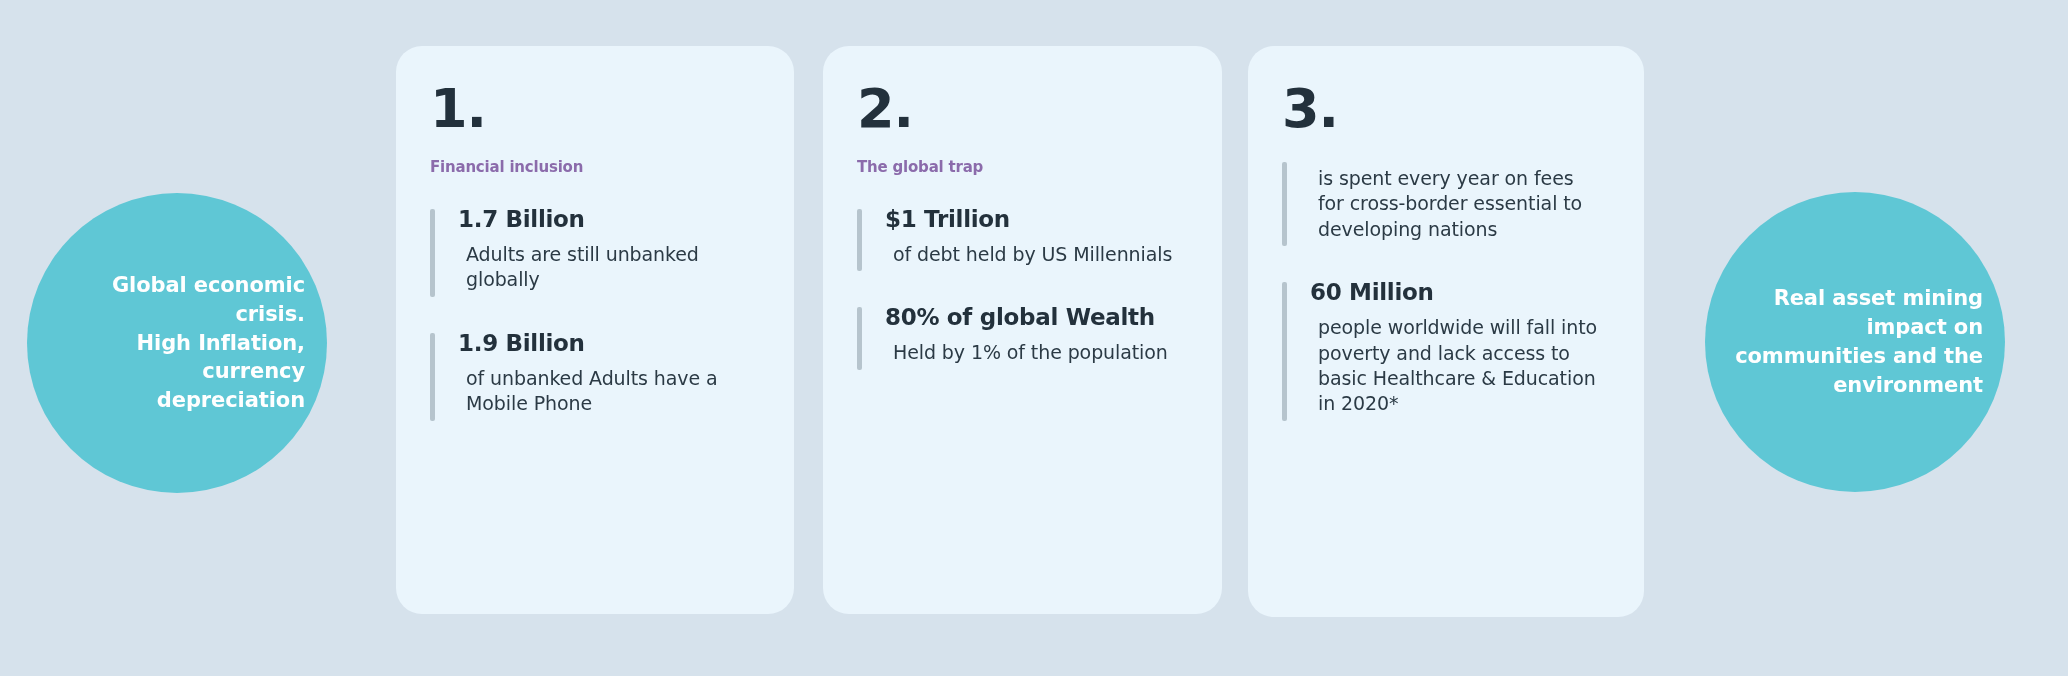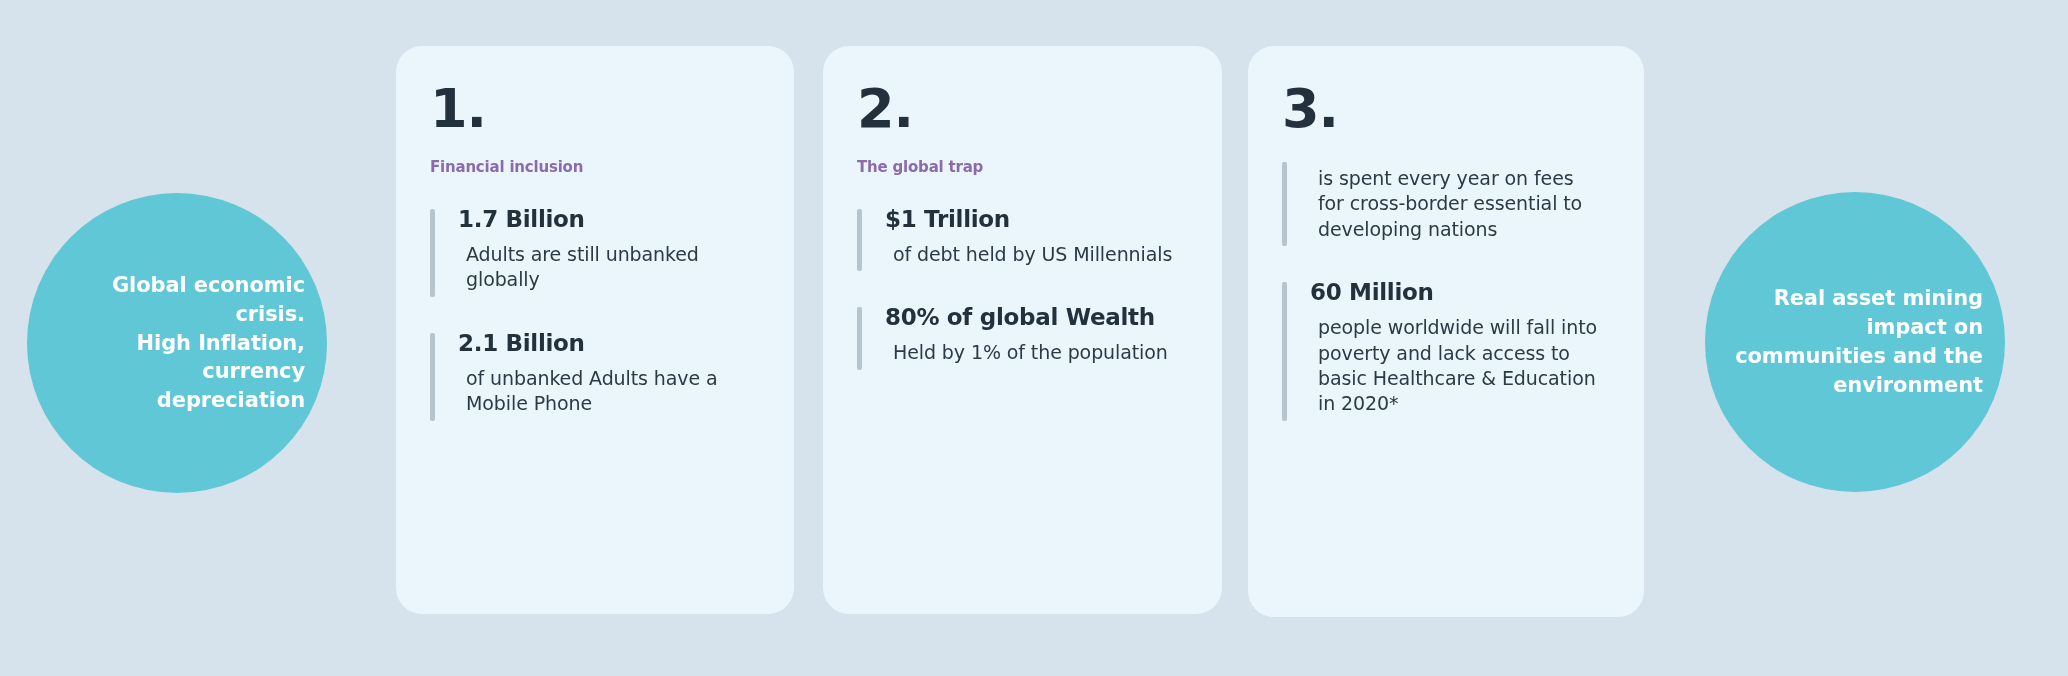--- a/index.html
+++ b/index.html
@@ -125,21 +125,21 @@
     <div class="card-number">1.</div>
     <div class="card-title">Financial inclusion</div>
     <div class="stats">
       <div class="stat">
         <span class="stat-bar"></span>
         <div class="stat-value">1.7 Billion</div>
         <div class="stat-desc">Adults are still unbanked globally</div>
       </div>
       <div class="stat">
         <span class="stat-bar"></span>
-        <div class="stat-value">2.1 Billion</div>
+        <div class="stat-value">1.9 Billion</div>
         <div class="stat-desc">of unbanked Adults have a Mobile Phone</div>
       </div>
     </div>
   </div>
 
   <div class="card" id="card-2">
     <div class="card-number">2.</div>
     <div class="card-title">The global trap</div>
     <div class="stats">
       <div class="stat">

